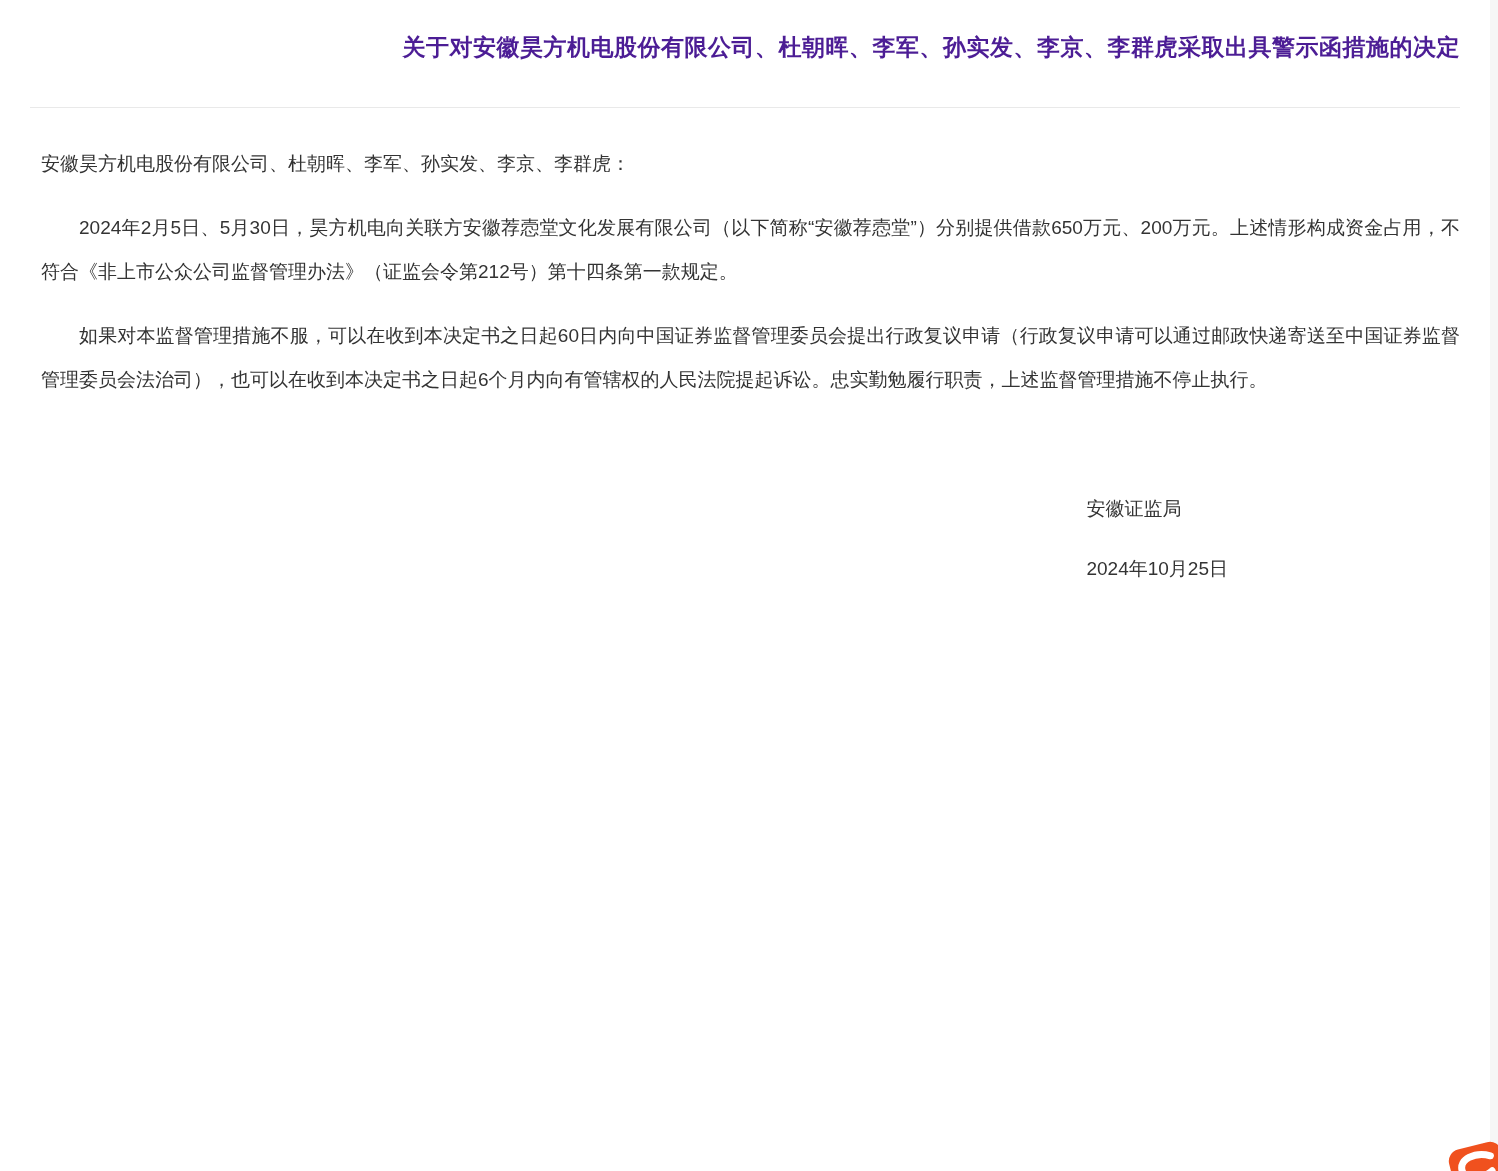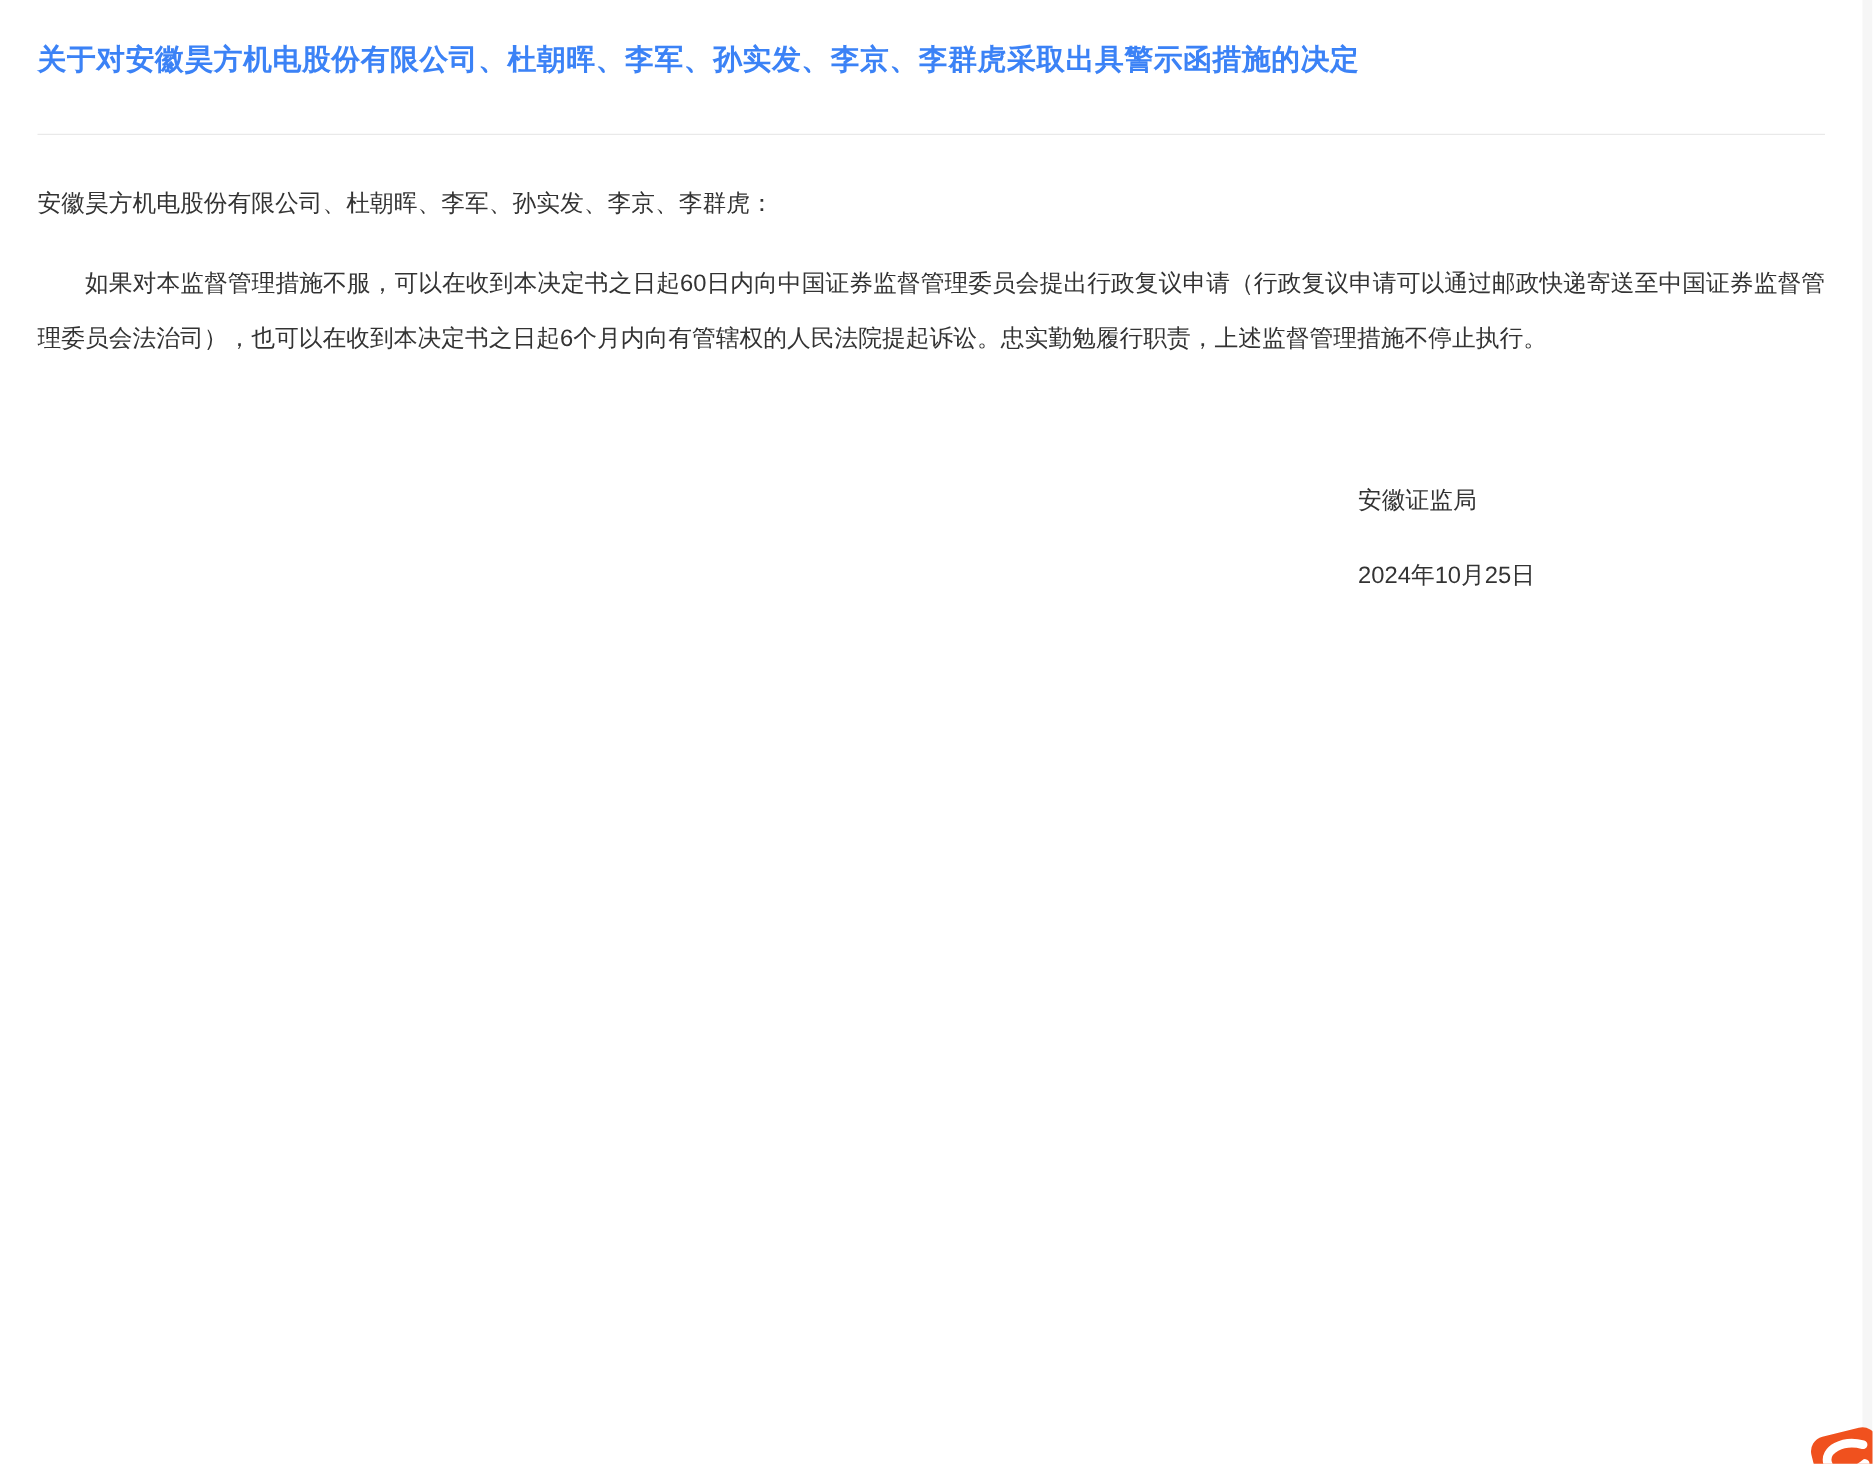--- a/index.html
+++ b/index.html
@@ -14,41 +14,41 @@
     overflow: hidden;
     color: #333333;
     font-family: "Liberation Sans", "DejaVu Sans", sans-serif;
   }
   .content {
     padding: 0 38px 0 30px;
   }
   .page-title {
     font-size: 23px;
     font-weight: bold;
-    text-align: left;
-    color: #3b82f6;
+    text-align: right;
+    color: #4c1d95;
     margin: 32px 0 0 0;
     line-height: 30px;
     letter-spacing: 0.5px;
   }
   .divider {
     border: none;
     border-top: 1px solid #e9e9e9;
     margin: 45px 0 0 0;
     height: 0;
   }
   .doc {
     margin-top: 34px;
     font-size: 19px;
     line-height: 44px;
     text-align: justify;
     color: #333333;
   }
   .doc p {
-    margin: 0 0 20px 0;
+    margin: 0 0 20px 11px;
     text-indent: 2em;
   }
   .doc p.addressee {
     text-indent: 0;
   }
   .sign-block {
     margin: 85px 232px 0 auto;
     width: fit-content;
   }
   .sign-block p {
@@ -86,20 +86,21 @@
   <h1 class="page-title">关于对安徽昊方机电股份有限公司、杜朝晖、李军、孙实发、李京、李群虎采取出具警示函措施的决定</h1>
 
   <hr class="divider">
 
   <div class="doc">
 
     <p class="addressee">安徽昊方机电股份有限公司、杜朝晖、李军、孙实发、李京、李群虎：</p>
 
 
 
+    <p>2024年2月5日、5月30日，昊方机电向关联方安徽荐悫堂文化发展有限公司（以下简称“安徽荐悫堂”）分别提供借款650万元、200万元。上述情形构成资金占用，不符合《非上市公众公司监督管理办法》（证监会令第212号）第十四条第一款规定。</p>
 
 
 
     <p>如果对本监督管理措施不服，可以在收到本决定书之日起60日内向中国证券监督管理委员会提出行政复议申请（行政复议申请可以通过邮政快递寄送至中国证券监督管理委员会法治司），也可以在收到本决定书之日起6个月内向有管辖权的人民法院提起诉讼。忠实勤勉履行职责，上述监督管理措施不停止执行。</p>
 
     <div class="sign-block">
       <p>安徽证监局</p>
       <p class="sign-date">2024年10月25日</p>
     </div>
 

